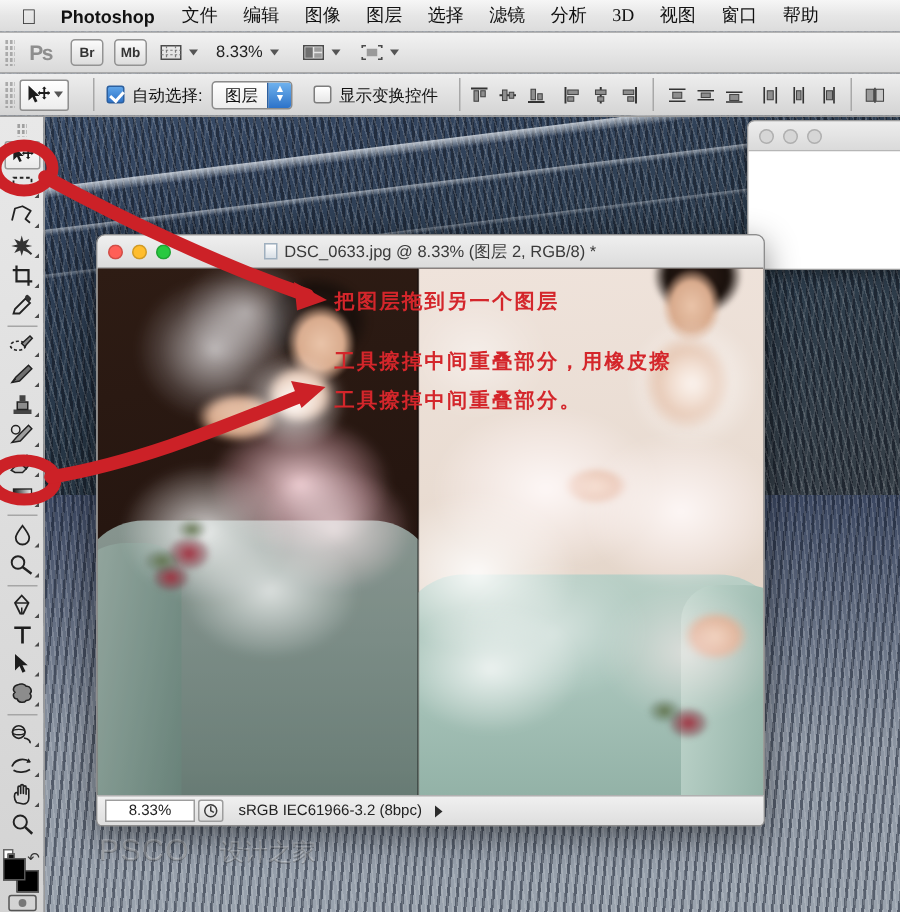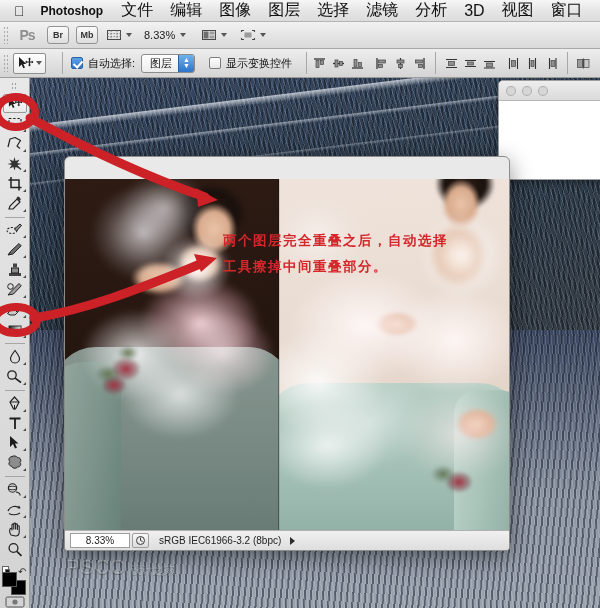--- a/index.html
+++ b/index.html
@@ -45,37 +45,37 @@
   }
 
   
   #wm-bottom {
     position: absolute; left: 66px; top: 556px;
     font-size: 20px; letter-spacing: 1px;
     color: rgba(255,255,255,.30);
     text-shadow: 0 1px 0 rgba(0,0,0,.25);
     white-space: nowrap;
   }
-  #wm-bottom .sm { font-size: 11px; letter-spacing: 0; margin-left: 4px; }
+  #wm-bottom .sm { font-size: 16px; letter-spacing: 0; margin-left: 20px; }
 
   
   #menubar {
     position: absolute; left: 0; top: 0; width: 600px; height: 22px;
     background: linear-gradient(180deg, #f6f6f6 0%, #e6e6e6 50%, #dcdcdc 100%);
     border-bottom: 1px solid #b4b4b4;
     display: flex; align-items: center;
     font-size: 11px; color: #111;
     z-index: 40;
   }
   #menubar .apple {
     margin-left: 14px; margin-right: 16px;
     font-size: 14px; line-height: 1; color: #222;
   }
   #menubar .appname { font-weight: bold; margin-right: 18px; font-size: 12px; }
-  #menubar .mi { margin-right: 17px; font-size: 16px; white-space: nowrap; }
+  #menubar .mi { margin-right: 17px; font-size: 12px; white-space: nowrap; font-family: Liberation Serif, serif; }
   #wm-top {
     position: absolute; right: 4px; top: 7px;
     font-size: 9.5px; color: #9a9a9a; letter-spacing: .5px; white-space: nowrap;
     z-index: 41; font-family: "DejaVu Sans", sans-serif;
   }
   #wm-top .cn { letter-spacing: 1px; }
 
   
   #appbar {
     position: absolute; left: 0; top: 22px; width: 600px; height: 27px;
@@ -398,20 +398,30 @@
   <div id="backwin">
     <div class="tb">
       <span class="tl gray"></span>
       <span class="tl gray"></span>
       <span class="tl gray"></span>
     </div>
     <div class="body"></div>
   </div>
 
   <div id="docwin">
+    <div class="titlebar">
+      <div class="lights">
+        <span class="tl red"></span>
+        <span class="tl yellow"></span>
+        <span class="tl green"></span>
+      </div>
+      <div class="title">
+        <span class="docicon"></span><span>DSC_0633.jpg @ 8.33% (图层 2, RGB/8) *</span>
+      </div>
+    </div>
 
     <div id="canvasarea">
 
       <div class="photo" id="photo-left">
         <div class="wallroom"></div>
         <div class="sofa dim" style="bottom:-10%;height:62%;"></div>
         <div class="sofa-arm left" style="bottom:-8%;height:56%;filter:brightness(.8);"></div>
         <div class="hair" style="left:108px;top:4px;width:74px;height:62px;"></div>
         <div class="skin" style="left:126px;top:24px;width:46px;height:52px;"></div>
         <div class="skin" style="left:112px;top:64px;width:46px;height:40px;filter:blur(2px)"></div>
@@ -862,17 +872,18 @@
 
       <ellipse cx="16" cy="320" rx="21" ry="13" fill="none" stroke="#cc2127" stroke-width="8"></ellipse>
 
       <path d="M30 118 C85 148 150 178 205 197" fill="none" stroke="#cc2127" stroke-width="9" stroke-linecap="round"></path>
       <path d="M218 200 L196 188 L198 207 Z" fill="#cc2127"></path>
 
       <path d="M34 318 C95 308 155 282 203 263" fill="none" stroke="#cc2127" stroke-width="9" stroke-linecap="round"></path>
       <path d="M217 258 L194 254 L201 272 Z" fill="#cc2127"></path>
     </svg>
 
-    <div class="ann-text" id="ann2">两个图层完全重叠之后，自动选择</div>
+    <div class="ann-text" id="ann1">把图层拖到另一个图层</div>
+    <div class="ann-text" id="ann2">工具擦掉中间重叠部分，用橡皮擦</div>
     <div class="ann-text" id="ann3">工具擦掉中间重叠部分。</div>
   </div>
 
 </div>
 
 </body></html>

